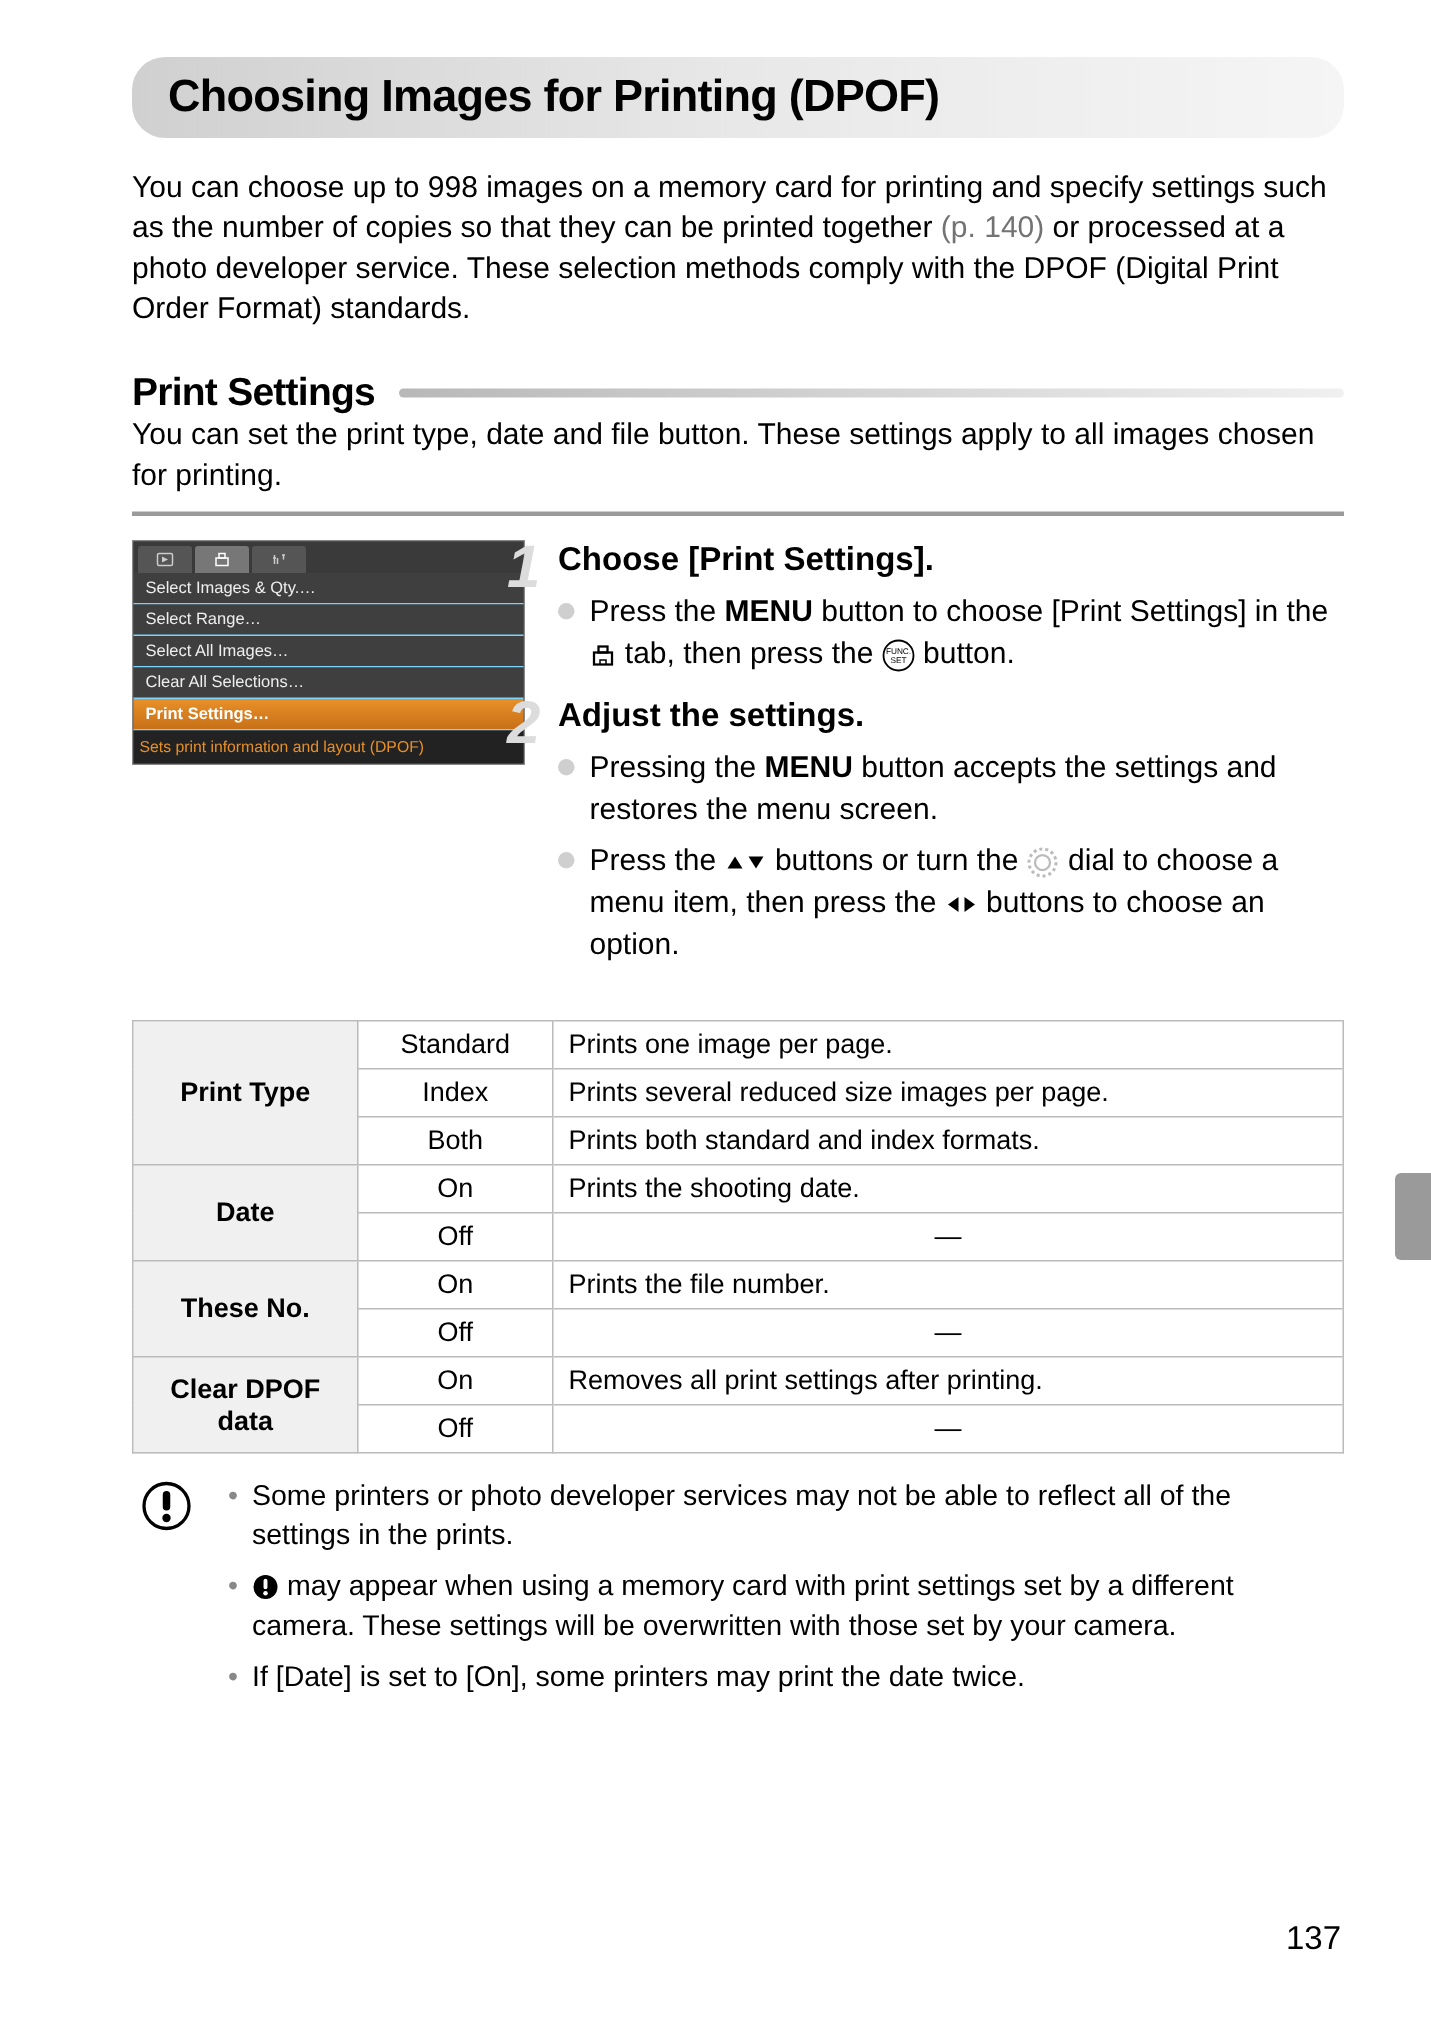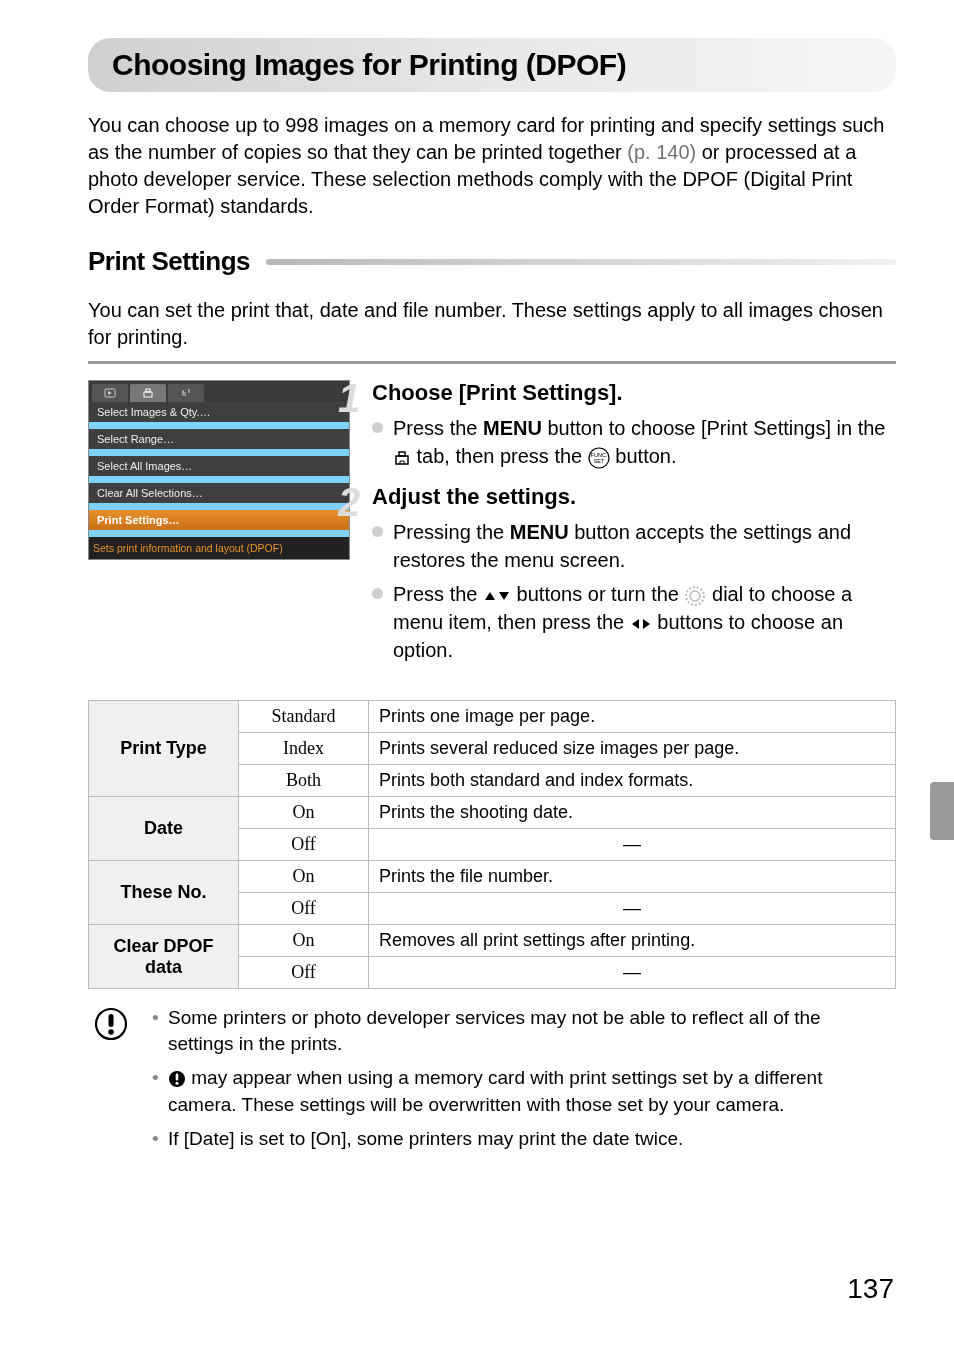--- a/index.html
+++ b/index.html
@@ -25,21 +25,21 @@
       font-size: 20px;
       line-height: 1.35;
       margin-bottom: 26px;
     }
     .link-text { color: #737373; }
     .section-heading {
       font-size: 26px;
       font-weight: 900;
       font-family: Arial Black, Arial, sans-serif;
       letter-spacing: -0.5px;
-      margin-bottom: 20px;
+      margin-bottom: 0;
       display: flex;
       align-items: center;
     }
     .section-heading::after {
       content: "";
       flex: 1;
       height: 6px;
       background: linear-gradient(to right, #b8b8b8 0%, #f0f0f0 100%);
       margin-left: 16px;
       border-radius: 3px;
@@ -80,21 +80,21 @@
       background: #555;
       margin-right: 2px;
       display: flex;
       align-items: center;
       justify-content: center;
       border-radius: 2px 2px 0 0;
     }
     .ss-tab.active { background: #777; }
     .ss-row {
       padding: 4px 8px;
-      border-bottom: 7px solid #7dd3fc;
+      border-bottom: 1px solid #7dd3fc;
       background: #3f3f3f;
     }
     .ss-row.highlight {
       background: linear-gradient(to bottom, #e89028, #c87018);
       color: #fff;
       font-weight: bold;
     }
     .ss-footer {
       background: #222;
       color: #e89028;
@@ -157,21 +157,20 @@
     }
     table.settings td.row-head {
       background: #f0f0f0;
       font-weight: bold;
       text-align: center;
       width: 150px;
     }
     table.settings td.opt {
       text-align: center;
       width: 130px;
-      font-family: Liberation Serif, serif;
     }
     table.settings td.desc { }
     table.settings td.dash { text-align: center; }
     
     .caution-box {
       display: flex;
       align-items: flex-start;
       gap: 24px;
       padding: 0 6px;
     }
@@ -195,21 +194,21 @@
     .caution-list li::before {
       content: "•";
       position: absolute;
       left: 0;
       color: #888;
     }
     .page-num {
       position: absolute;
       bottom: 40px;
       right: 60px;
-      font-size: 28px;
+      font-size: 22px;
       margin-top: 44px;
     }
     .side-tab {
       position: absolute;
       right: 0;
       top: 782px;
       width: 24px;
       height: 58px;
       background: #9a9a9a;
       border-radius: 4px 0 0 4px;
@@ -227,21 +226,21 @@
 <h1 class="main-heading">Choosing Images for Printing (DPOF)</h1>
 
 <p class="intro-text">
   <span>You can choose up to 998 images on a memory card for printing and specify settings such as the number of copies so that they can be printed together </span><span class="link-text">(p. 140)</span><span> or processed at a photo developer service. These selection methods comply with the DPOF (Digital Print Order Format) standards.</span>
 </p>
 
 <h2 class="section-heading">
   <span>Print Settings</span>
 </h2>
 
-<p class="section-intro">You can set the print that, date and file number. These settings apply to all images chosen for printing.</p>
+<p class="section-intro">You can set the print type, date and file button. These settings apply to all images chosen for printing.</p>
 
 <hr class="divider-line">
 
 <div class="step-area">
   <div class="screenshot">
     <div class="screenshot-inner">
       <div class="ss-tabs">
         <div class="ss-tab">
           <svg width="12" height="10" viewBox="0 0 12 10">
               <rect x="1" y="1" width="10" height="8" rx="1" fill="none" stroke="#ccc" stroke-width="1"></rect>

